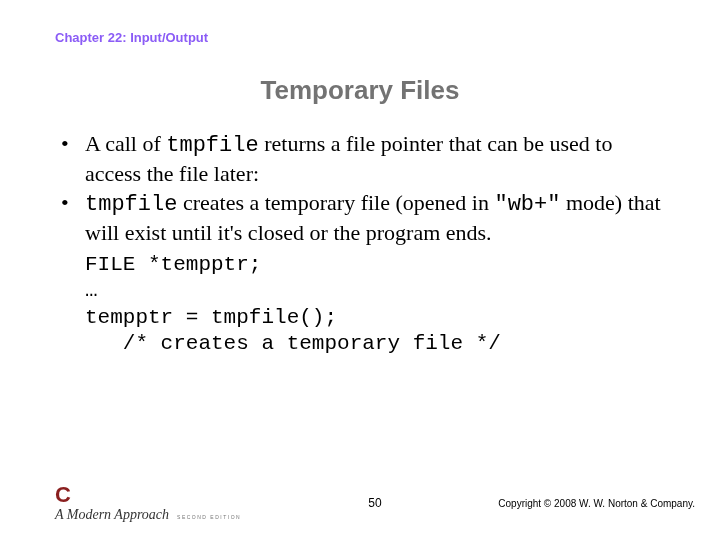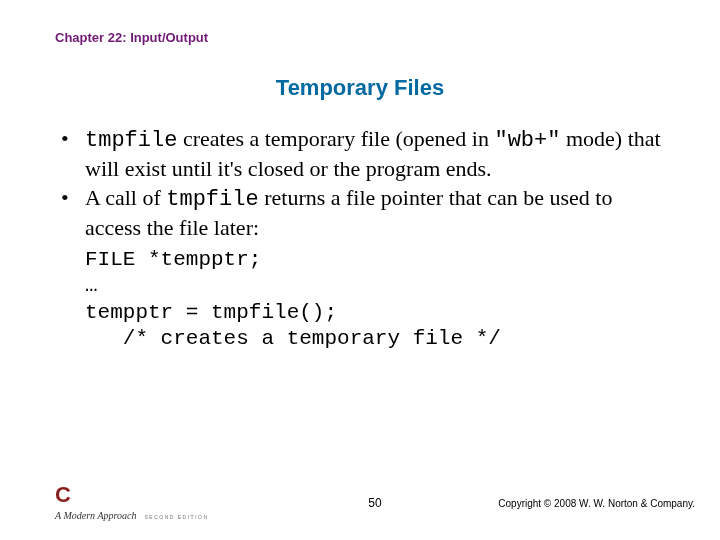--- a/index.html
+++ b/index.html
@@ -8,27 +8,27 @@
     height: 540px;
     background: #ffffff;
     font-family: "Times New Roman", Times, serif;
     position: relative;
     padding: 30px 55px 0 55px;
   }
   .chapter-label {
     font-family: Arial, Helvetica, sans-serif;
     font-weight: bold;
     font-size: 13px;
-    color: #701a75;
+    color: #8b5cf6;
     margin-bottom: 30px;
   }
   .slide-title {
     font-family: Arial, Helvetica, sans-serif;
-    font-size: 22px;
-    color: #0369a1;
+    font-size: 26px;
+    color: #737373;
     text-align: center;
     margin-bottom: 24px;
   }
   .content {
     font-size: 22px;
     line-height: 1.25;
     color: #000;
   }
   .content ul {
     list-style: none;
@@ -87,21 +87,21 @@
     font-family: Arial, Helvetica, sans-serif;
     font-weight: 900;
     font-size: 17px;
     color: #4a5a3a;
     letter-spacing: 0.5px;
     margin-left: 1px;
   }
   .logo-sub {
     font-family: "Times New Roman", serif;
     font-style: italic;
-    font-size: 10px;
+    font-size: 14px;
     color: #333;
   }
   .logo-ed {
     font-family: Arial, Helvetica, sans-serif;
     font-size: 5px;
     letter-spacing: 1.5px;
     color: #777;
     margin-left: 4px;
   }
   .page-num {
@@ -123,24 +123,24 @@
 </head>
 <body>
 
 <div class="chapter-label">Chapter 22: Input/Output</div>
 
 <h1 class="slide-title">Temporary Files</h1>
 
 <div class="content">
   <ul>
     <li class="bullet">
-      <span class="code-font">tmpfile</span><span> creates a temporary file (opened in </span><span class="code-font">"wb+"</span><span> mode) that will exist until it's closed or the program ends.</span>
+      <span>A call of </span><span class="code-font">tmpfile</span><span> returns a file pointer that can be used to access the file later:</span>
     </li>
     <li class="bullet">
-      <span>A call of </span><span class="code-font">tmpfile</span><span> returns a file pointer that can be used to access the file later:</span>
+      <span class="code-font">tmpfile</span><span> creates a temporary file (opened in </span><span class="code-font">"wb+"</span><span> mode) that will exist until it's closed or the program ends.</span>
     </li>
   </ul>
   <div class="code-block">FILE *tempptr;
 …
 tempptr = tmpfile();
    /* creates a temporary file */</div>
 </div>
 
 <div class="footer">
   <div class="logo-block">

